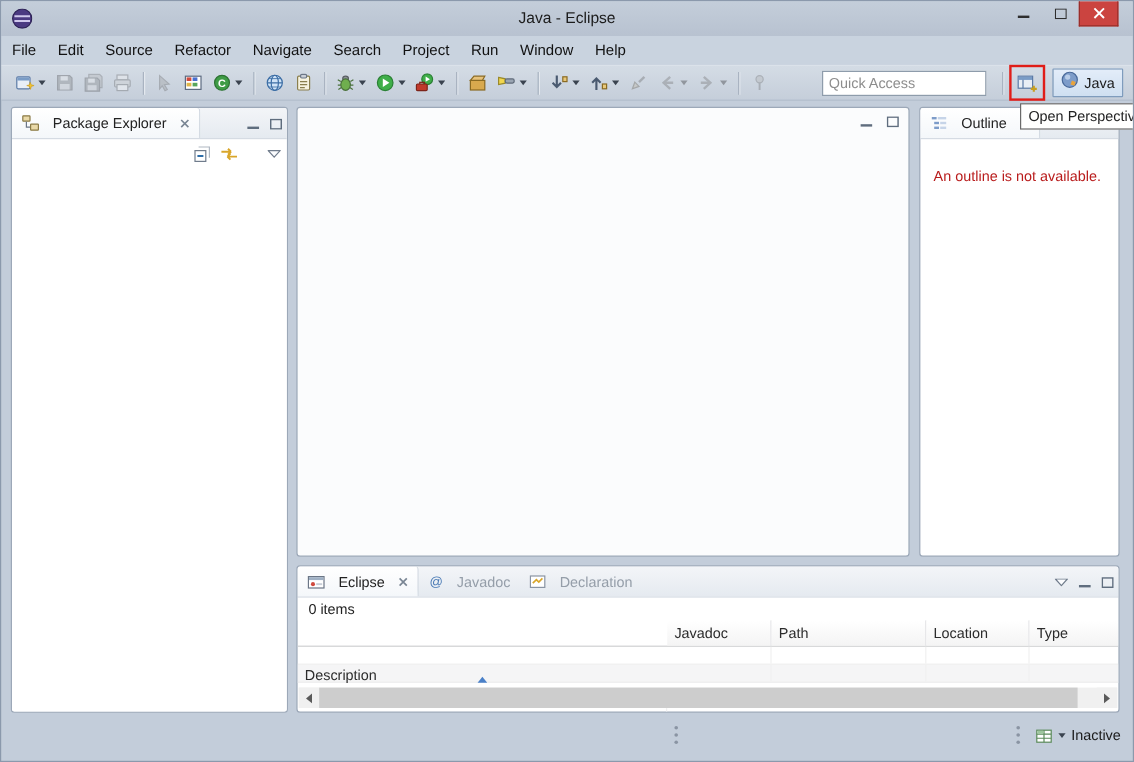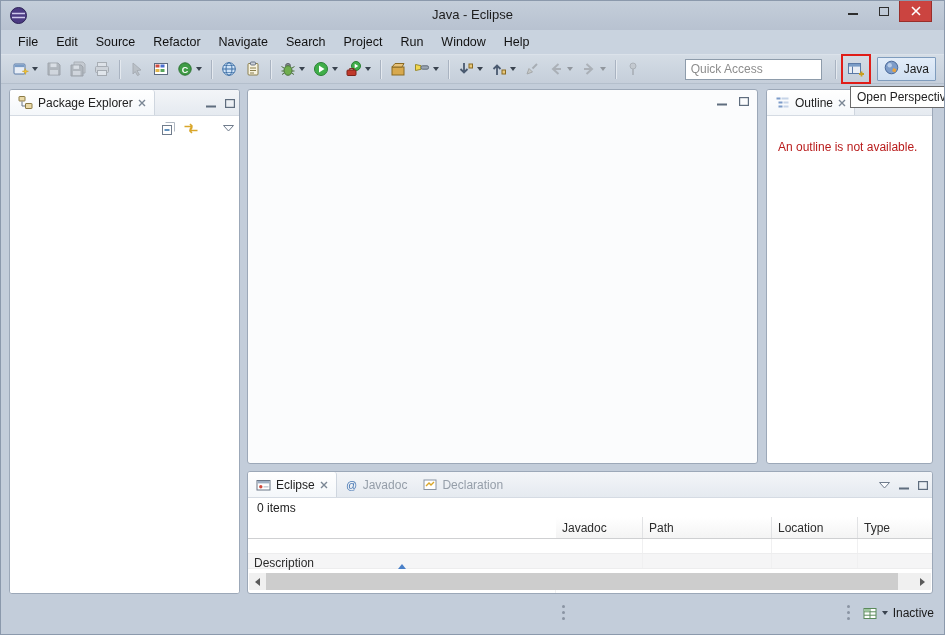--- a/index.html
+++ b/index.html
@@ -14,21 +14,21 @@
               background:linear-gradient(#c4ceda,#b6c0cf); }
   .app-icon { position:absolute; left:9px; top:6px; width:17px; height:17px; }
   .window-title { position:absolute; left:0; right:0; top:6px; text-align:center;
                   font-size:13px; color:#1c1c1c; }
   .win-controls { position:absolute; right:12px; top:0; display:flex; }
   .win-btn { width:31px; height:21px; display:flex; align-items:center; justify-content:center; cursor:default; }
   .win-btn.close { width:33px; background:#cb4440; border:1px solid #992e2a; border-top:none; }
 
   
   .menubar { position:absolute; left:0; top:29px; width:100%; height:24px;
-             background:#c9d3df; display:flex; align-items:center; padding-left:8px;
+             background:#c9d3df; display:flex; align-items:center; padding-left:0;
              font-size:12.5px; color:#111; }
   .menu-item { padding:3px 9px; border-radius:3px; }
 
   
   .toolbar { position:absolute; left:0; top:53px; width:100%; height:30px;
              background:linear-gradient(#d4dce5,#c5ceda);
              border-top:1px solid #dbe2ea; border-bottom:1px solid #b4bfcc;
              display:flex; align-items:center; padding:0 8px; }
   .tbtn { height:24px; display:flex; align-items:center; padding:0 3px; margin:0 1px; border-radius:3px; }
   .tbtn .ticon { display:flex; }
@@ -47,21 +47,21 @@
   .persp-label { font-size:12px; color:#1a1a1a; }
 
   
   .tooltip { position:absolute; left:849px; top:85px; z-index:60; background:#fffffe;
              border:1px solid #6a6a6a; padding:3px 6px; font-size:12px; color:#222; white-space:nowrap; }
 
   
   .panel { position:absolute; background:#fff; border:1px solid #9ca8b8; border-radius:3px; overflow:hidden; }
   .tabrow { height:26px; background:linear-gradient(#f3f5f8,#e5eaf0);
             border-bottom:1px solid #d5dbe3; display:flex; align-items:stretch; position:relative; }
-  .view-tab { display:flex; align-items:center; gap:5px; padding:0 8px; font-size:12px; color:#222; }
+  .view-tab { display:flex; align-items:center; gap:11px; padding:0 8px; font-size:12px; color:#222; }
   .view-tab.active { background:linear-gradient(#ffffff,#f4f7fa); border-right:1px solid #cfd6df;
                      border-radius:3px 3px 0 0; }
   .view-tab.inactive { color:#959ea9; }
   .panel-controls { position:absolute; right:4px; top:0; height:26px; display:flex; align-items:center; gap:9px; }
   .view-toolbar { height:24px; background:#fff; display:flex; justify-content:flex-end;
                   align-items:center; gap:7px; padding-right:5px; }
 
   .pkg-panel   { left:8px;   top:88px;  width:231px; height:505px; }
   .editor-panel{ left:246px; top:88px;  width:511px; height:375px; background:#fbfcfd; }
   .editor-controls { position:absolute; right:8px; top:7px; display:flex; gap:12px; }

